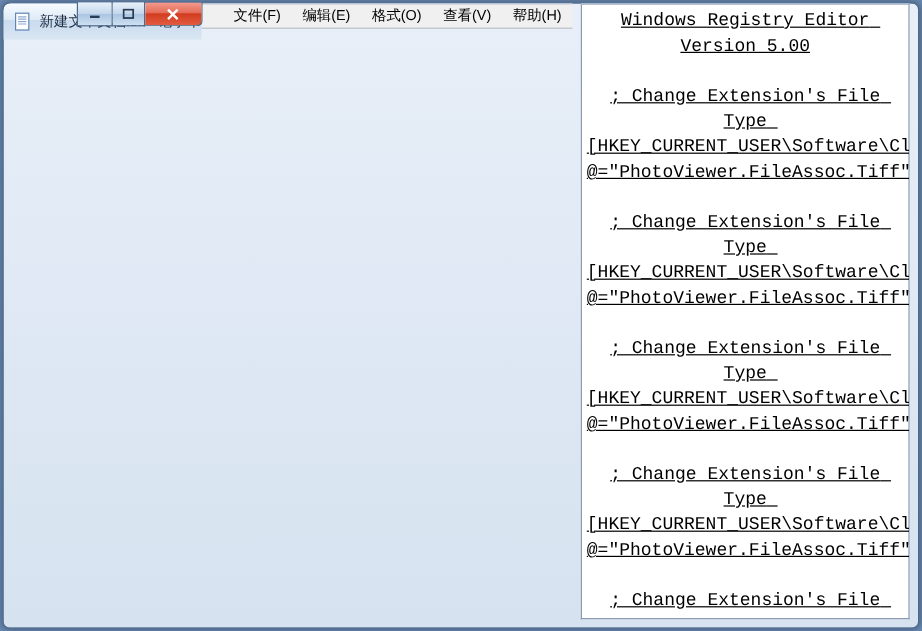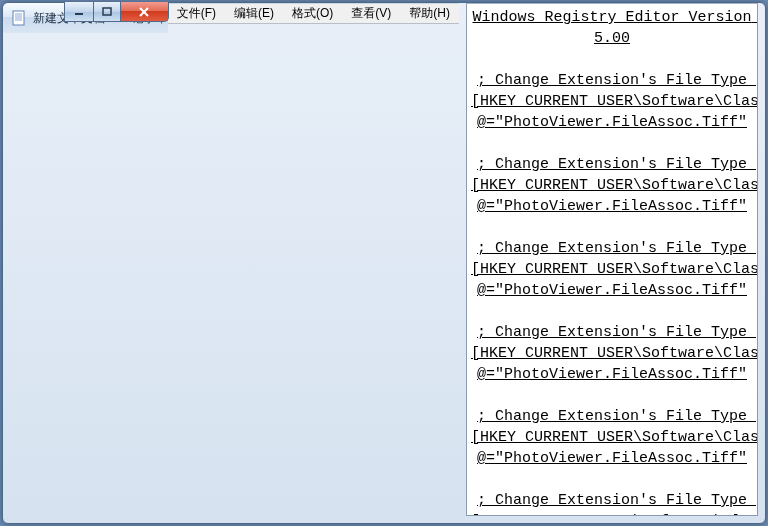--- a/index.html
+++ b/index.html
@@ -66,21 +66,21 @@
   border-left: none;
 }
 .win-btn svg { display:block; }
 .menubar {
   height: 21px;
   background: #f0f0f0;
   border-top: 1px solid #cfd6df;
   border-bottom: 1px solid #b8bfc9;
   display: flex;
   align-items: stretch;
-  padding-left: 0;
+  padding-left: 18px;
 }
 .menu-item {
   padding: 0 9px;
   display: flex;
   align-items: center;
   font-size: 12px;
   cursor: default;
 }
 .client {
   flex: 1;

